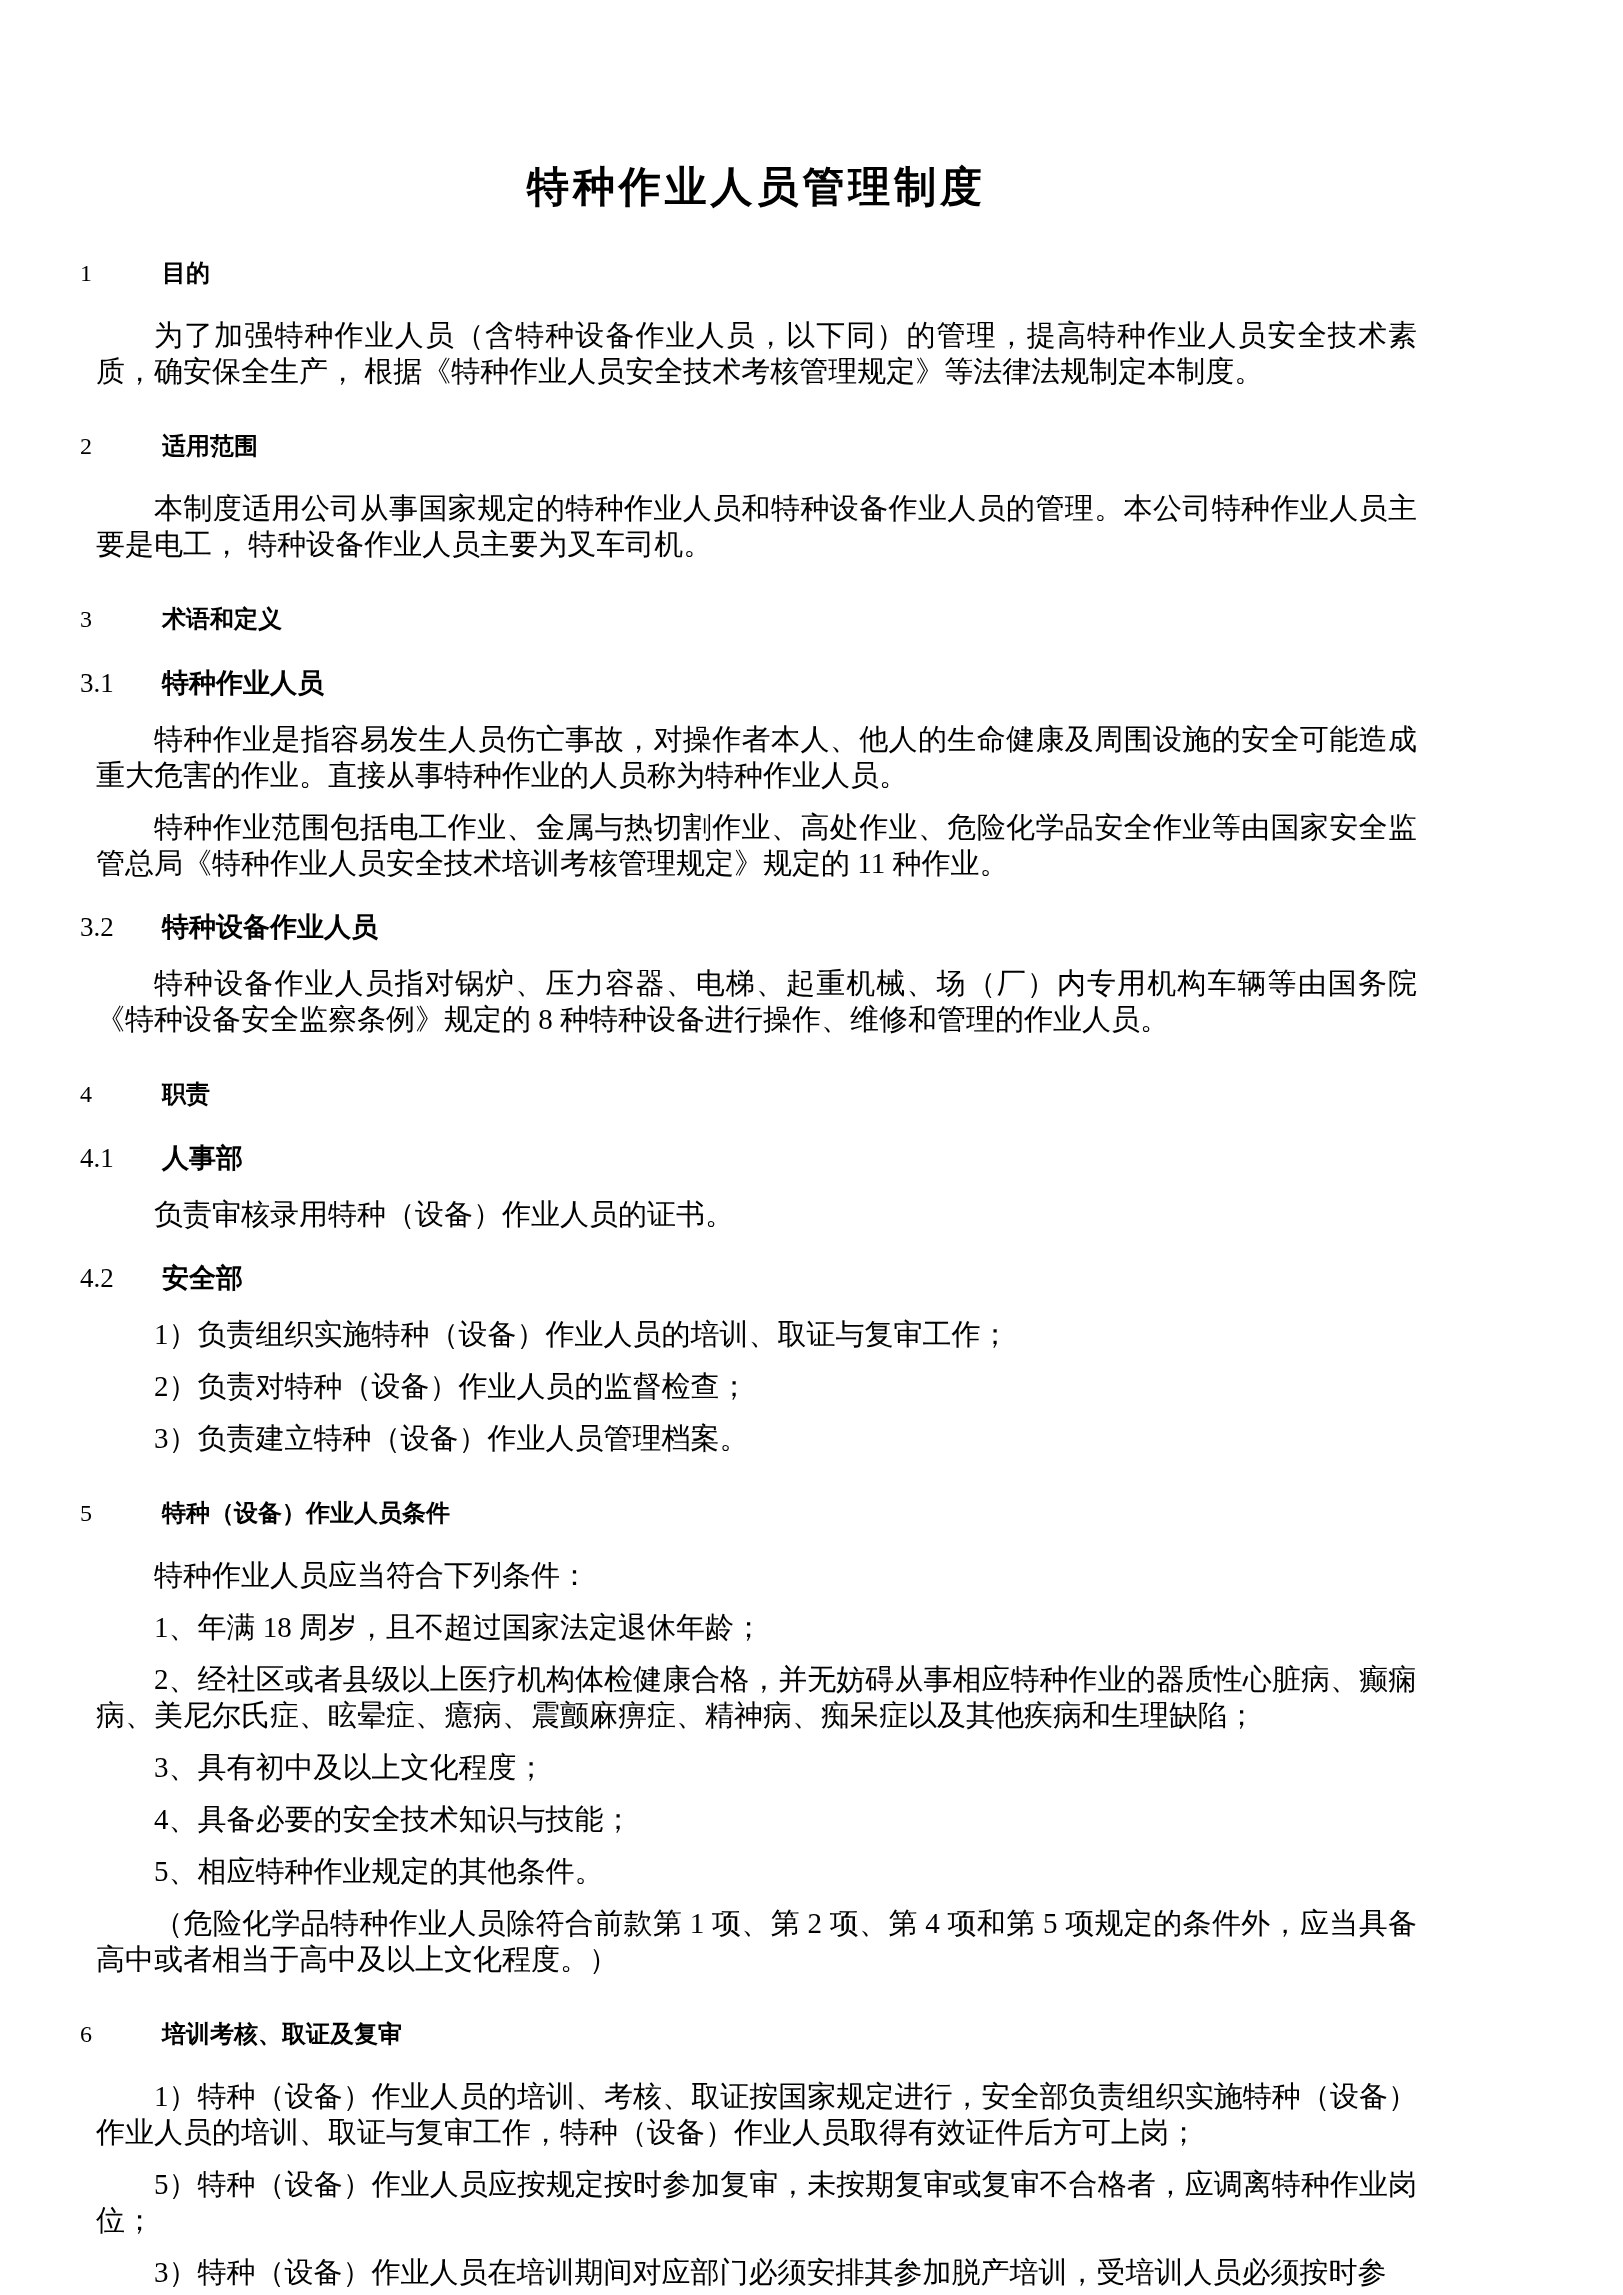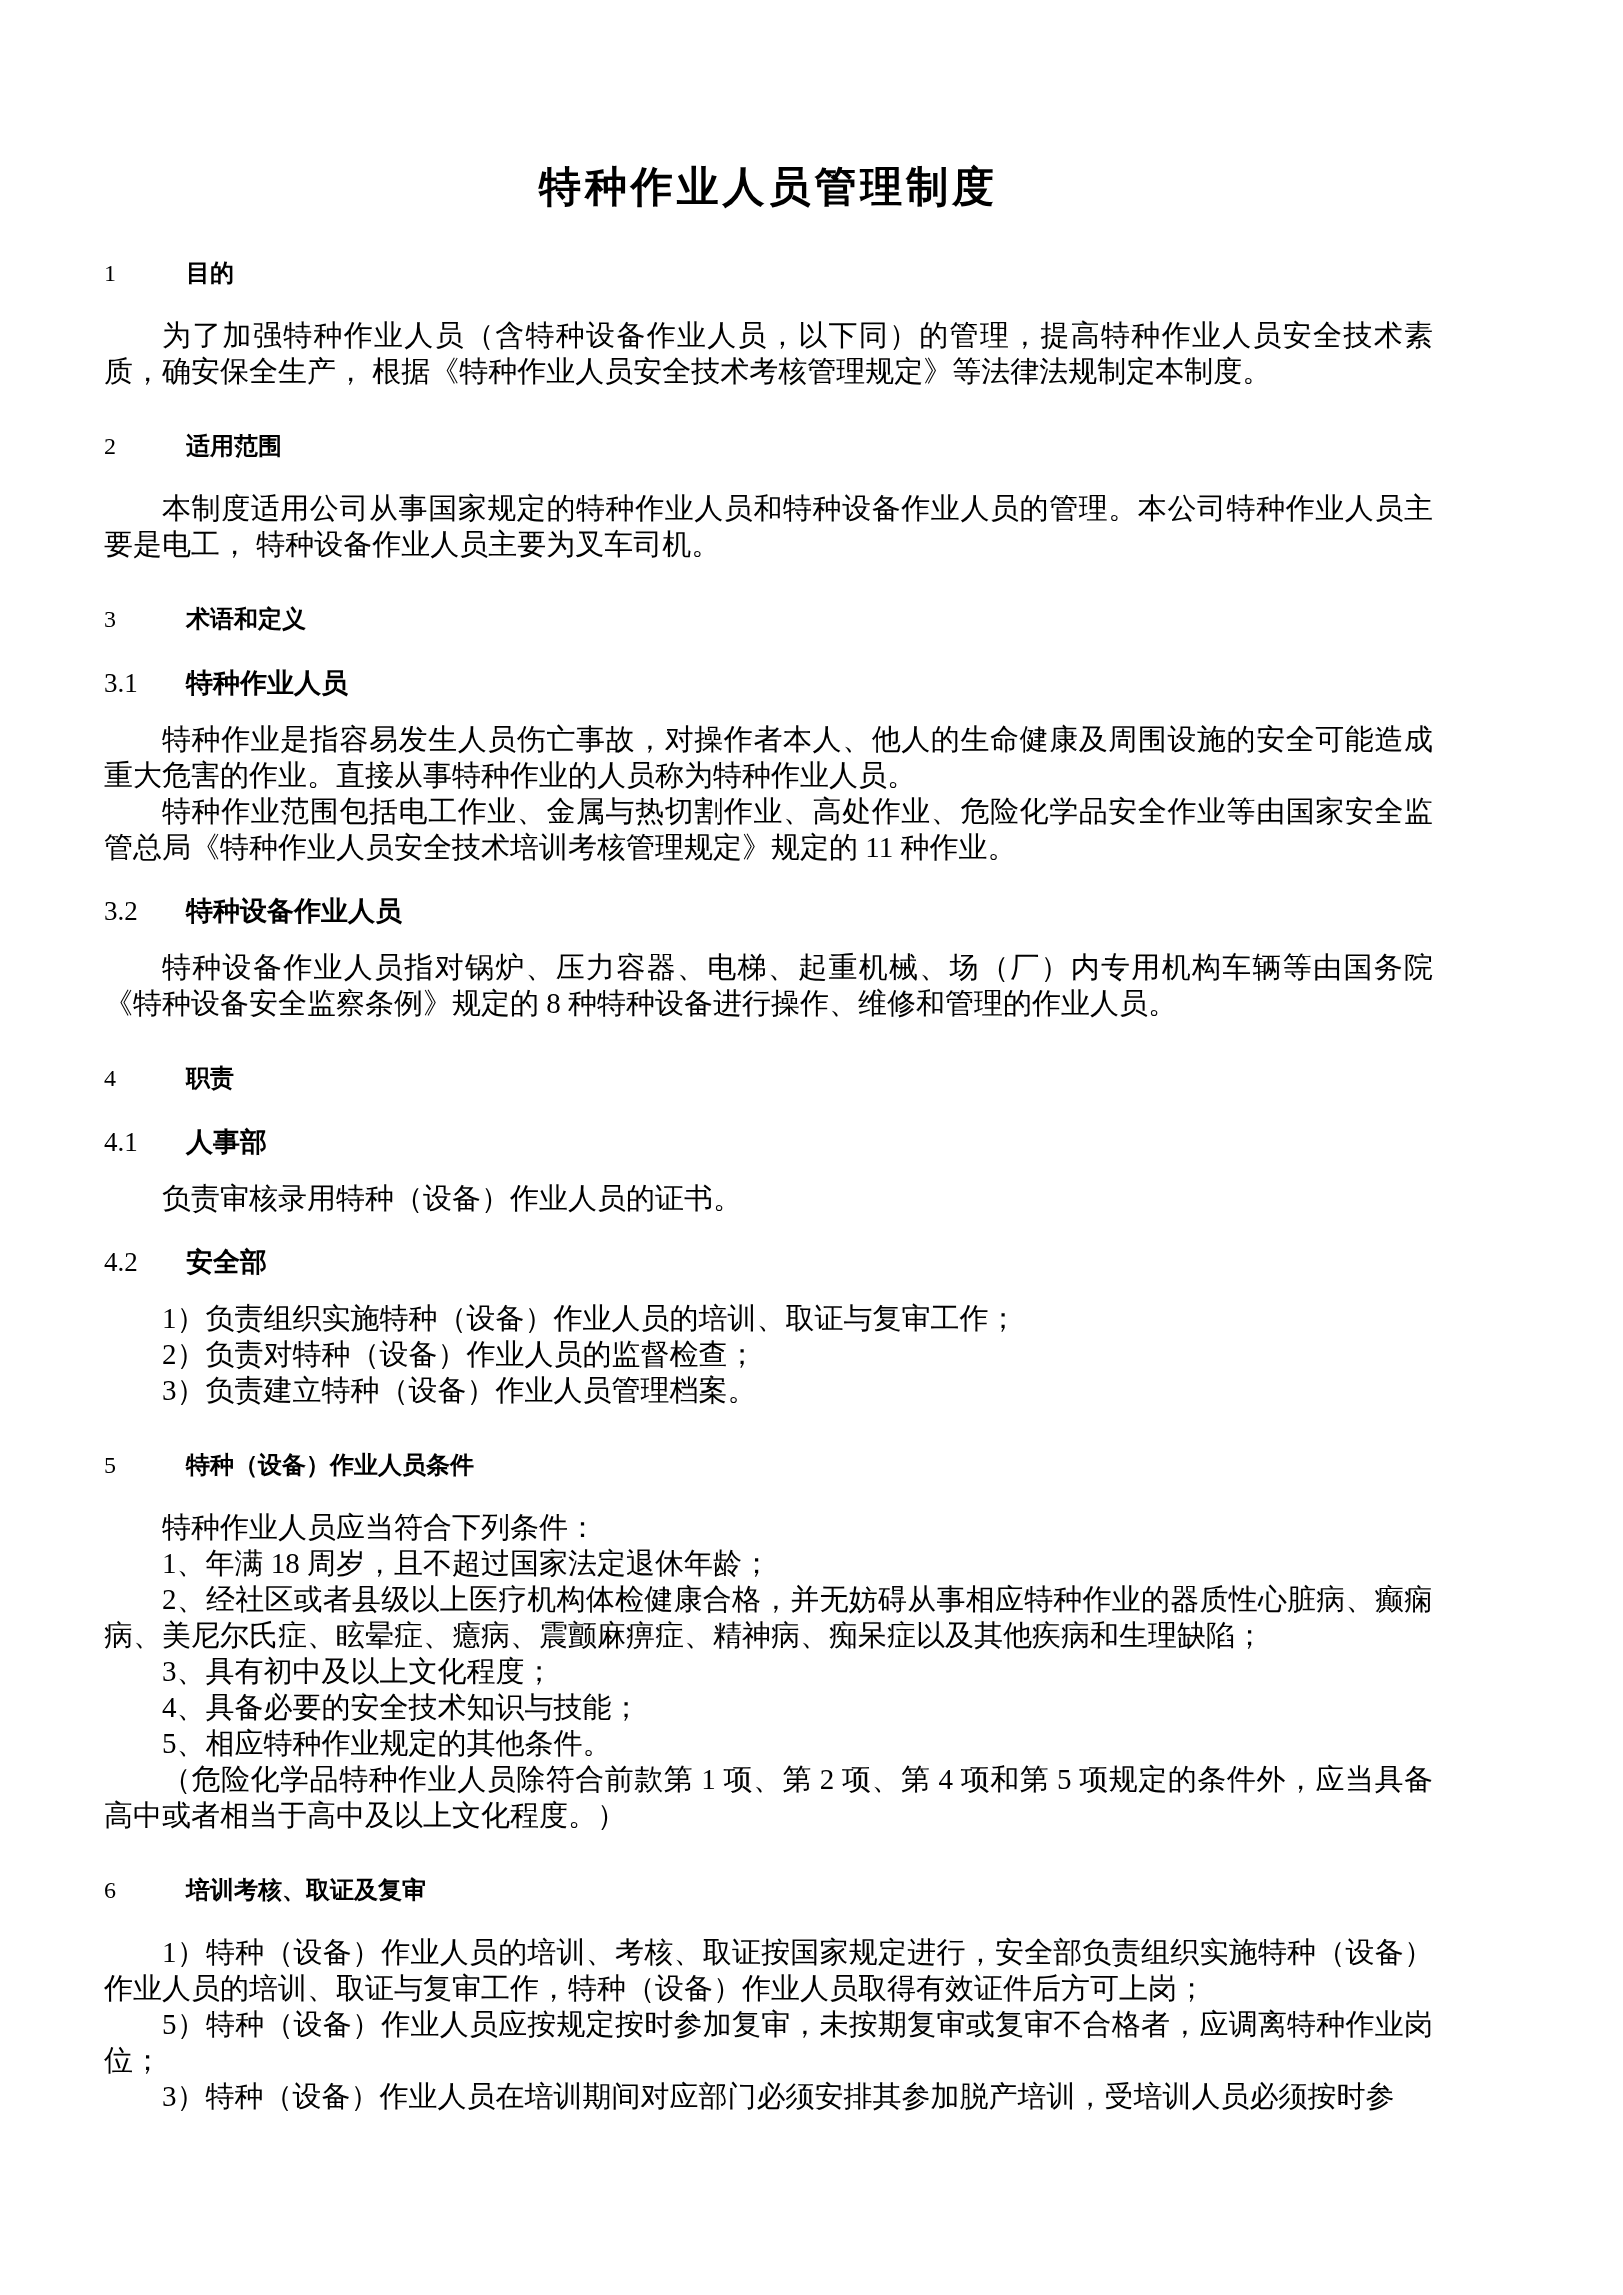--- a/index.html
+++ b/index.html
@@ -6,21 +6,21 @@
   html, body {
     margin: 0;
     padding: 0;
     background: #ffffff;
   }
   .page {
     position: relative;
     width: 1623px;
     height: 2295px;
     box-sizing: border-box;
-    padding: 157px 190px 0 104px;
+    padding: 157px 190px 0 80px;
     background: #ffffff;
     color: #000000;
     overflow: hidden;
   }
   .doc-title {
     font-family: "Liberation Sans", sans-serif;
     font-weight: 700;
     font-size: 42px;
     line-height: 59px;
     letter-spacing: 3.9px;
@@ -44,21 +44,21 @@
   .hnum {
     display: inline-block;
     min-width: 82px;
     font-family: "Liberation Serif", serif;
     font-weight: 400;
   }
   .para {
     font-family: "Liberation Serif", serif;
     font-size: 29px;
     line-height: 36px;
-    margin: 0;
+    margin: 16px;
     text-align: justify;
     text-align-last: left;
     text-indent: 58px;
   }
   .red { color: #000000; }
 </style>
 </head>
 <body>
 
 <div class="page">

